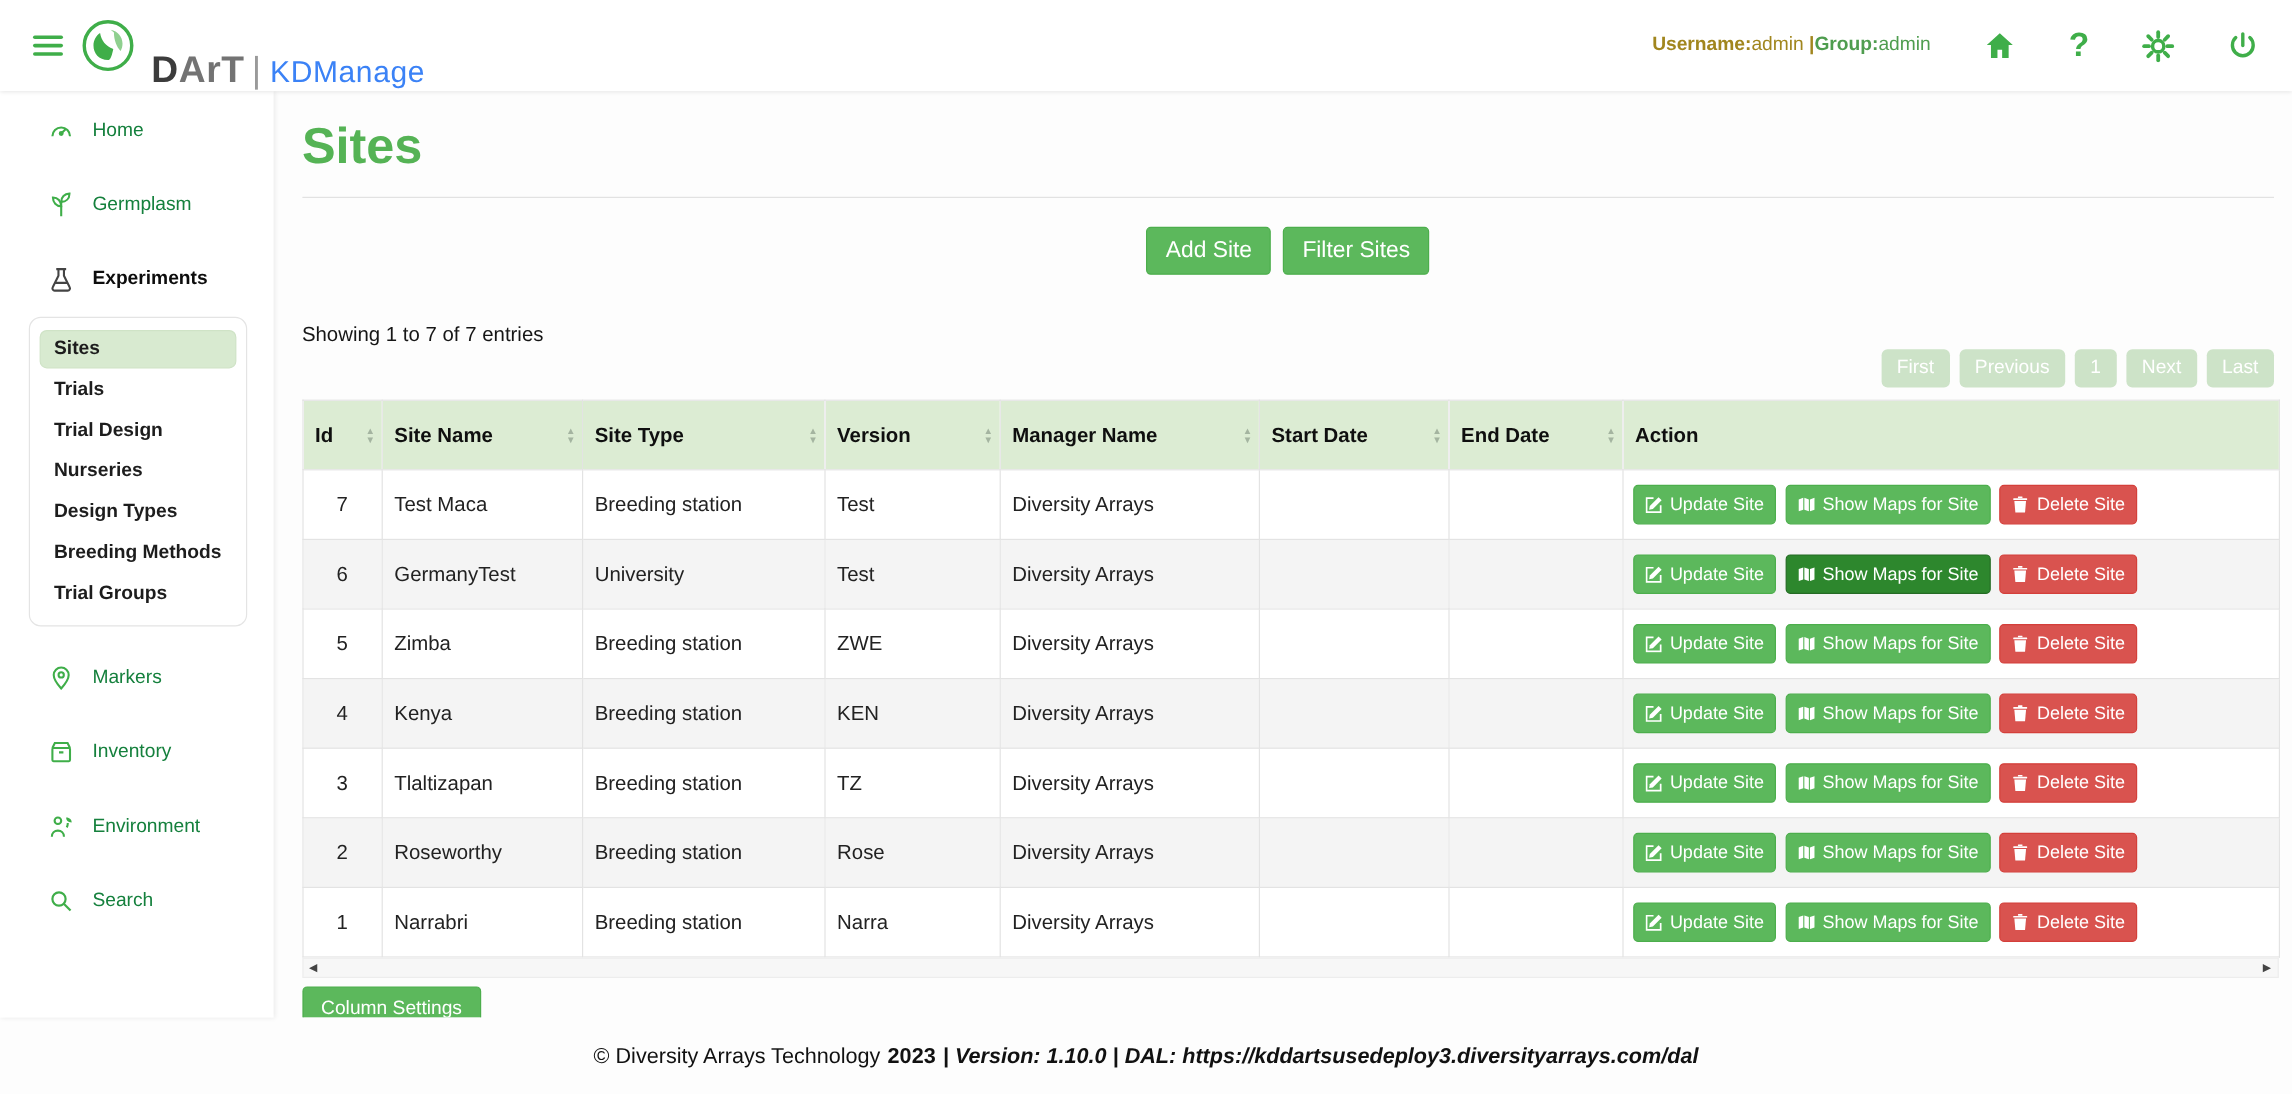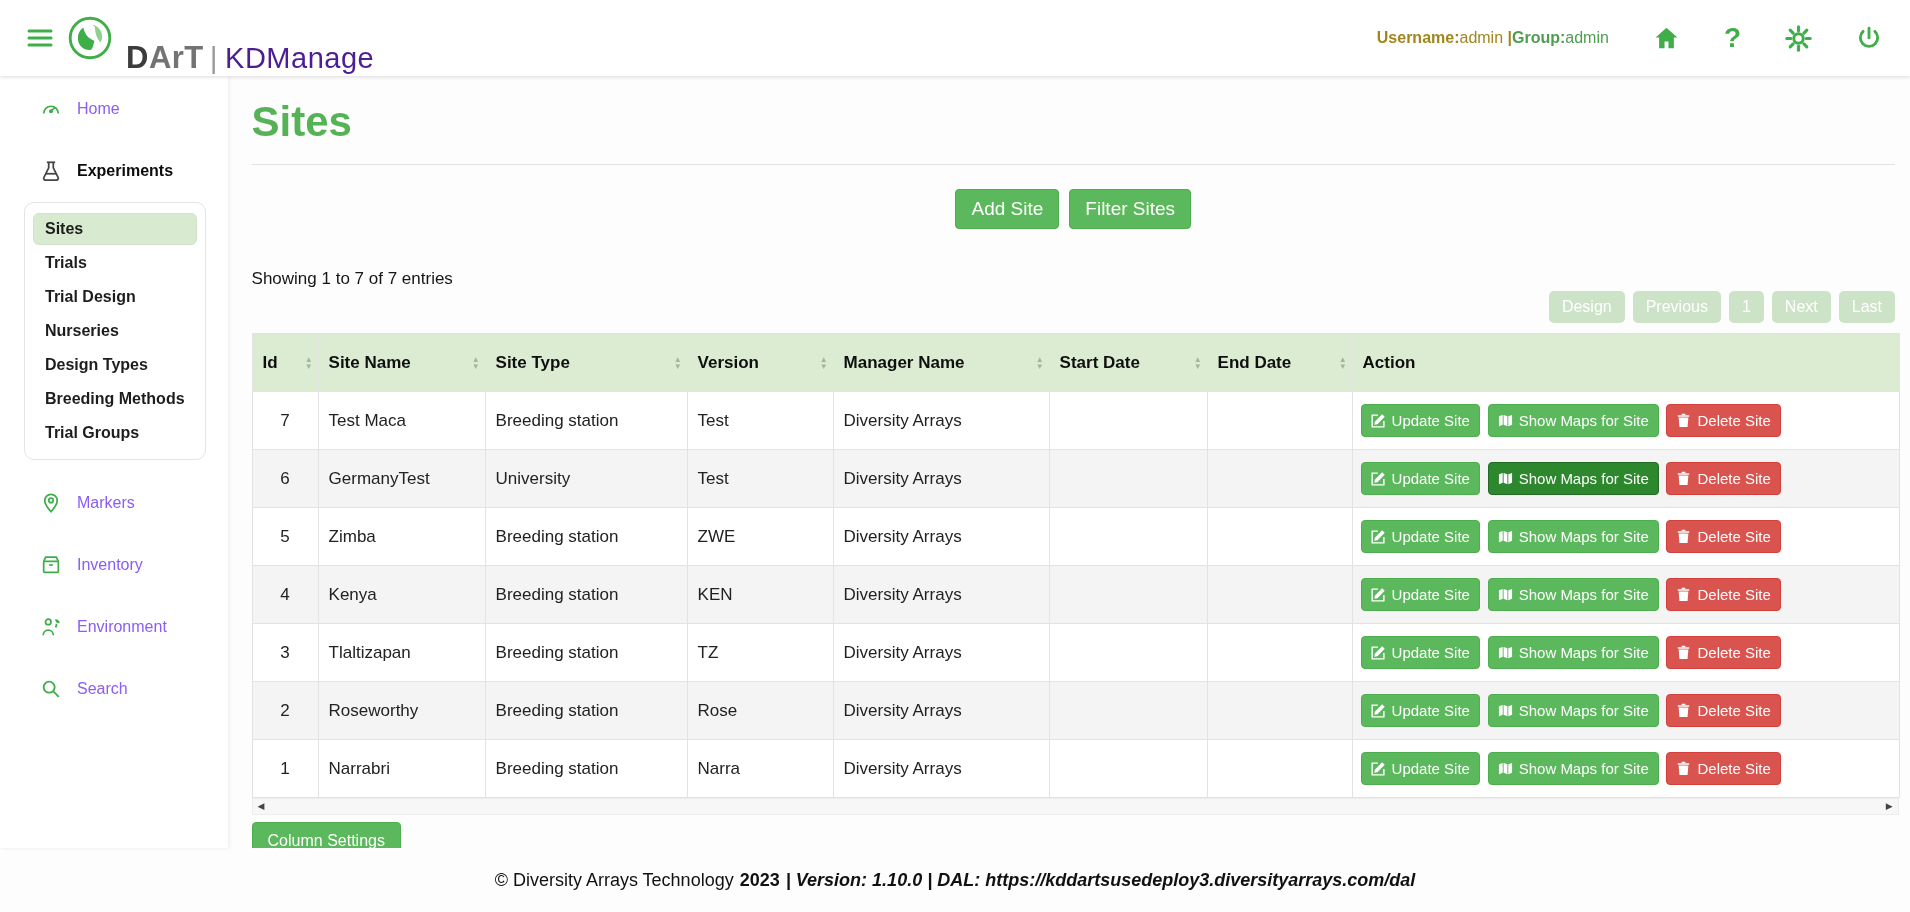--- a/index.html
+++ b/index.html
@@ -11,21 +11,21 @@
   .topbar { flex:0 0 72px; display:flex; align-items:center; justify-content:space-between;
             padding:0 28px 0 26px; background:#fff; box-shadow:0 1px 4px rgba(0,0,0,.14);
             position:relative; z-index:10; }
   .h-left { display:flex; align-items:center; gap:14px; }
   .hamburger { cursor:pointer; display:inline-flex; }
   .logo-circle { display:inline-flex; }
   .brand { display:flex; align-items:baseline; font-size:31px; font-weight:bold; letter-spacing:.5px; }
   .b-d   { color:#3c3c3c; }
   .b-art { color:#737373;margin-top:40px; }
   .b-sep { color:#9a9a9a; font-weight:300; margin:0 7px 0 6px; font-size:30px; }
-  .b-app { color:#4c1d95; font-weight:normal; font-size:29px; }
+  .b-app { color:#3b82f6; font-weight:normal; font-size:25px; }
 
   .h-right { display:flex; align-items:center; gap:44px; }
   .user-info { font-size:16px; white-space:nowrap; }
   .ui-gold { color:#a1861e; }
   .ui-green { color:#4f9d4f; }
   .user-info b { font-weight:bold; }
   .top-icon { cursor:pointer; display:inline-flex; align-items:center; justify-content:center; height:30px; }
   .help-glyph { color:#3fae49; font-size:28px; font-weight:bold; line-height:1; }
 
   
@@ -33,21 +33,21 @@
   .sidebar { flex:0 0 224px; background:#fff; box-shadow:1px 0 4px rgba(0,0,0,.08);
              padding-top:2px; z-index:5; }
   main { flex:1; background:#fdfdfd; padding:12px 15px 0 24px; overflow:hidden; }
   .page-footer { flex:0 0 64px; display:flex; align-items:center; justify-content:center;
                  gap:6px; font-size:18px; color:#111; background:#fdfdfd; }
   .page-footer .f-bold { font-weight:bold; }
   .page-footer .f-bi { font-weight:bold; font-style:italic; }
 
   
   .nav-item { display:flex; align-items:center; gap:15px; padding:20px 8px 20px 40px;
-              font-size:16px; color:#8b5cf6; cursor:pointer; }
+              font-size:16px; color:#15803d; cursor:pointer; }
   .nav-item .nav-icon { width:22px; height:22px; display:inline-flex; flex:0 0 22px; }
   .nav-item.bold { font-weight:bold; color:#0d0d0d; }
   .submenu { margin:0 22px 12px 24px; border:1px solid #e4e4e4; border-radius:10px; padding:8px 6px; }
   .submenu-item { font-size:16px; font-weight:bold; color:#1d1d1d; padding:7px 12px;
                   border-radius:6px; margin:2px; cursor:pointer; white-space:nowrap; }
   .submenu-item.active { background:#d8ead0; border:1px solid #cfe3c6; padding:6px 11px; }
 
   
   .page-title { font-size:42px; font-weight:bold; color:#55b355; margin:10px 0 18px; }
   .title-rule { border:none; border-top:1px solid #e2e2e2; margin-bottom:24px; }
@@ -160,20 +160,30 @@
         <span class="nav-icon">
           <svg viewBox="0 0 24 24" width="22" height="22" fill="none" stroke="#3fae49" stroke-width="1.9">
               <path d="M4 17a8 8 0 1 1 16 0"></path>
               <path d="M12 14.5l4.4-4.4"></path>
               <circle cx="12" cy="14.5" r="1.3" fill="#3fae49"></circle>
             </svg>
         </span>
         <span class="nav-label">Home</span>
       </div>
 
+      <div class="nav-item">
+        <span class="nav-icon">
+          <svg viewBox="0 0 24 24" width="22" height="22" fill="none" stroke="#3fae49" stroke-width="1.9">
+              <path d="M12 22V9"></path>
+              <path d="M12 13C12 8.5 9 5 4.5 5 4.5 9.5 7.5 13 12 13z"></path>
+              <path d="M12 9c0-4.5 3-7.5 7.5-7.5C19.5 6 16.5 9 12 9z"></path>
+            </svg>
+        </span>
+        <span class="nav-label">Germplasm</span>
+      </div>
 
       <div class="nav-item bold">
         <span class="nav-icon">
           <svg viewBox="0 0 24 24" width="22" height="22" fill="none" stroke="#444" stroke-width="1.9">
               <path d="M9.5 2.5v6L4.3 19a2 2 0 0 0 1.8 3h11.8a2 2 0 0 0 1.8-3L14.5 8.5v-6"></path>
               <line x1="7.5" y1="2.5" x2="16.5" y2="2.5"></line>
               <line x1="6.3" y1="15" x2="17.7" y2="15"></line>
             </svg>
         </span>
         <span class="nav-label">Experiments</span>
@@ -238,21 +248,21 @@
       <hr class="title-rule">
 
       <div class="center-actions">
         <button class="btn btn-green toolbar-btn">Add Site</button>
         <button class="btn btn-green toolbar-btn">Filter Sites</button>
       </div>
 
       <div class="showing">Showing 1 to 7 of 7 entries</div>
 
       <div class="pagination">
-        <button class="pg-btn">Design</button>
+        <button class="pg-btn">First</button>
         <button class="pg-btn">Previous</button>
         <button class="pg-btn">1</button>
         <button class="pg-btn">Next</button>
         <button class="pg-btn">Last</button>
       </div>
 
       <table class="sites">
         <colgroup>
           <col style="width:66px">
             <col style="width:167px">

